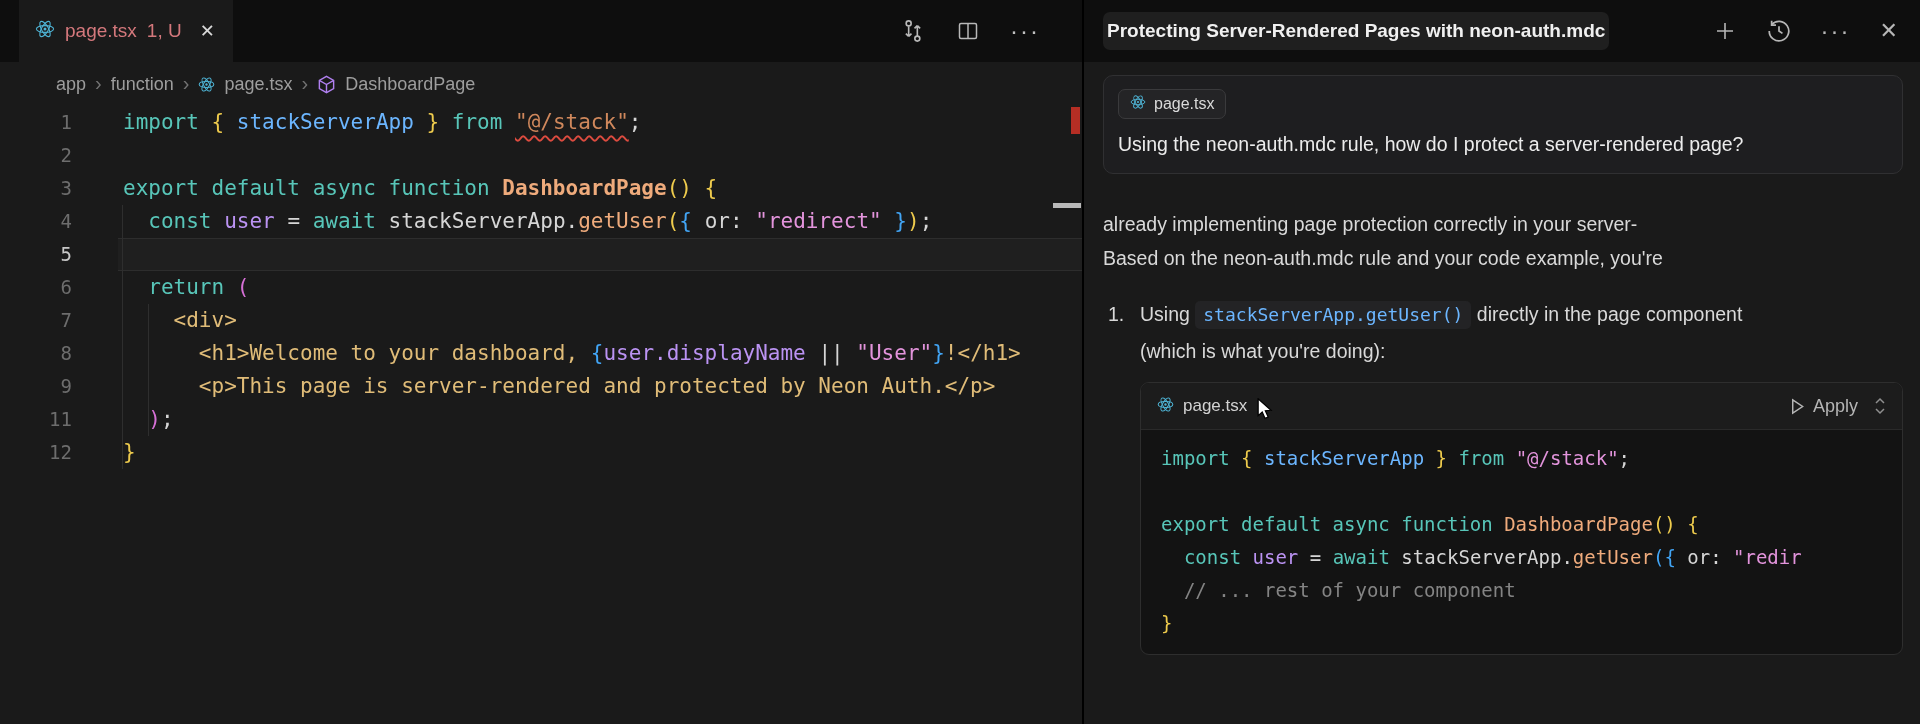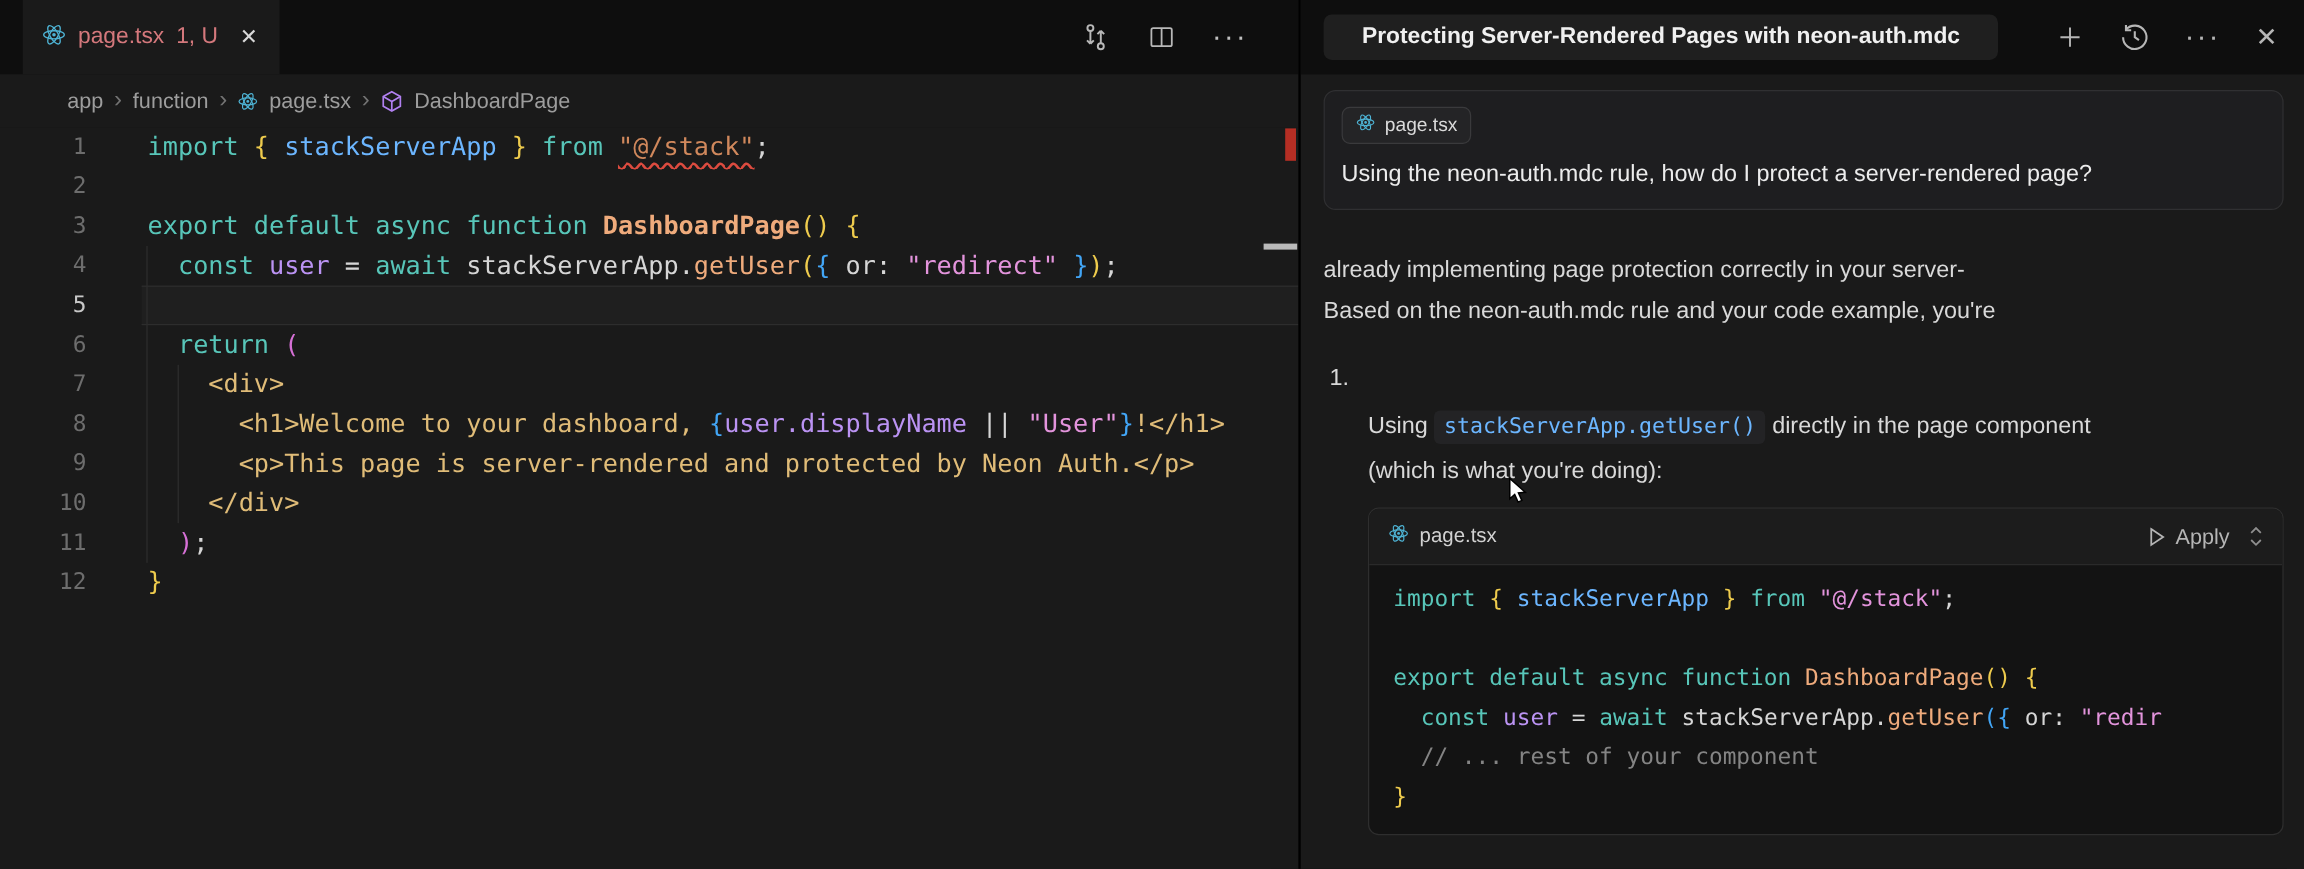--- a/index.html
+++ b/index.html
@@ -57,38 +57,38 @@
   .tk-cm   { color:#848484; }
 
   
   #divider { position:absolute; left:1082px; top:0; width:2px; height:724px; background:#000; }
 
   
   #chat-panel { position:absolute; left:1084px; top:0; right:0; height:724px; background:#1a1a1a; }
   #chat-header { position:absolute; left:0; top:0; right:0; height:62px; background:#0e0e0e;
     display:flex; align-items:center; }
   #chat-title { margin-left:19px; height:38px; background:#1f1f1f; border-radius:7px;
-    display:flex; align-items:center; padding:0 32px; color:#f0f0f0; font-size:19px; font-weight:bold;
+    display:flex; align-items:center; padding:0 4px; color:#f0f0f0; font-size:19px; font-weight:bold;
     max-width:640px; white-space:nowrap; }
   #chat-header-icons { margin-left:auto; margin-right:22px; display:flex; align-items:center; gap:29px; }
   #chat-header-icons .hicon { color:#b6b6b6; display:flex; align-items:center; cursor:pointer; }
 
   #chat-body { position:absolute; left:0; top:62px; right:0; bottom:0; padding:13px 17px 0 19px; }
 
   #user-card { background:#1e1e20; border:1px solid #303032; border-radius:10px; padding:13px 16px 17px 14px; }
   .chip { display:inline-flex; align-items:center; gap:8px; border:1px solid #3a3a3c; background:#242426;
     border-radius:7px; padding:4px 11px; color:#dadada; font-size:16px; cursor:pointer; }
   #user-question { margin-top:14px; color:#ececec; font-size:19.5px; }
 
   #assistant { margin-top:33px; color:#d9d9d9; font-size:19.5px; }
   .ans-line { line-height:34px; }
   .para2 { margin-top:14px; line-height:34px; }
   #list-item { margin-top:21px; display:flex; }
   #list-num { width:32px; flex:none; margin-left:5px; }
-  #list-content { flex:1;margin-top:40px; }
+  #list-content { flex:1; }
   .list-line { line-height:36px; }
   .inline-code { font-family:"DejaVu Sans Mono", monospace; font-size:18px; color:#6cb6ff;
     background:#232325; border-radius:5px; padding:3px 8px 4px; }
 
   #code-block { margin-top:13px; margin-left:37px; width:763px; border:1px solid #2e2e2e;
     border-radius:9px; overflow:hidden; background:#131313; }
   #code-block-header { height:47px; background:#1c1c1c; border-bottom:1px solid #2a2a2a;
     display:flex; align-items:center; padding:0 14px 0 16px; }
   #code-block-header .fname { color:#d2d2d2; font-size:17px; margin-left:9px; }
   #apply-btn { margin-left:auto; display:flex; align-items:center; gap:8px; color:#b5b5b5;
@@ -196,24 +196,20 @@
           <div class="num">7</div>
           <div class="codetext"><span class="tk-jsx">    &lt;div&gt;</span></div>
         </div>
         <div class="row">
           <div class="num">8</div>
           <div class="codetext"><span class="tk-jsx">      &lt;h1&gt;Welcome to your dashboard, </span><span class="tk-blue">{</span><span class="tk-var">user.displayName</span><span class="tk-plain"> || </span><span class="tk-str">"User"</span><span class="tk-blue">}</span><span class="tk-jsx">!&lt;/h1&gt;</span></div>
         </div>
         <div class="row">
           <div class="num">9</div>
           <div class="codetext"><span class="tk-jsx">      &lt;p&gt;This page is server-rendered and protected by Neon Auth.&lt;/p&gt;</span></div>
-        </div>
-        <div class="row">
-          <div class="num">10</div>
-          <div class="codetext"><span class="tk-jsx">    &lt;/div&gt;</span></div>
         </div>
         <div class="row">
           <div class="num">11</div>
           <div class="codetext"><span class="tk-plain">  </span><span class="tk-pink">)</span><span class="tk-plain">;</span></div>
         </div>
         <div class="row">
           <div class="num">12</div>
           <div class="codetext"><span class="tk-y1">}</span></div>
         </div>
       </div>

